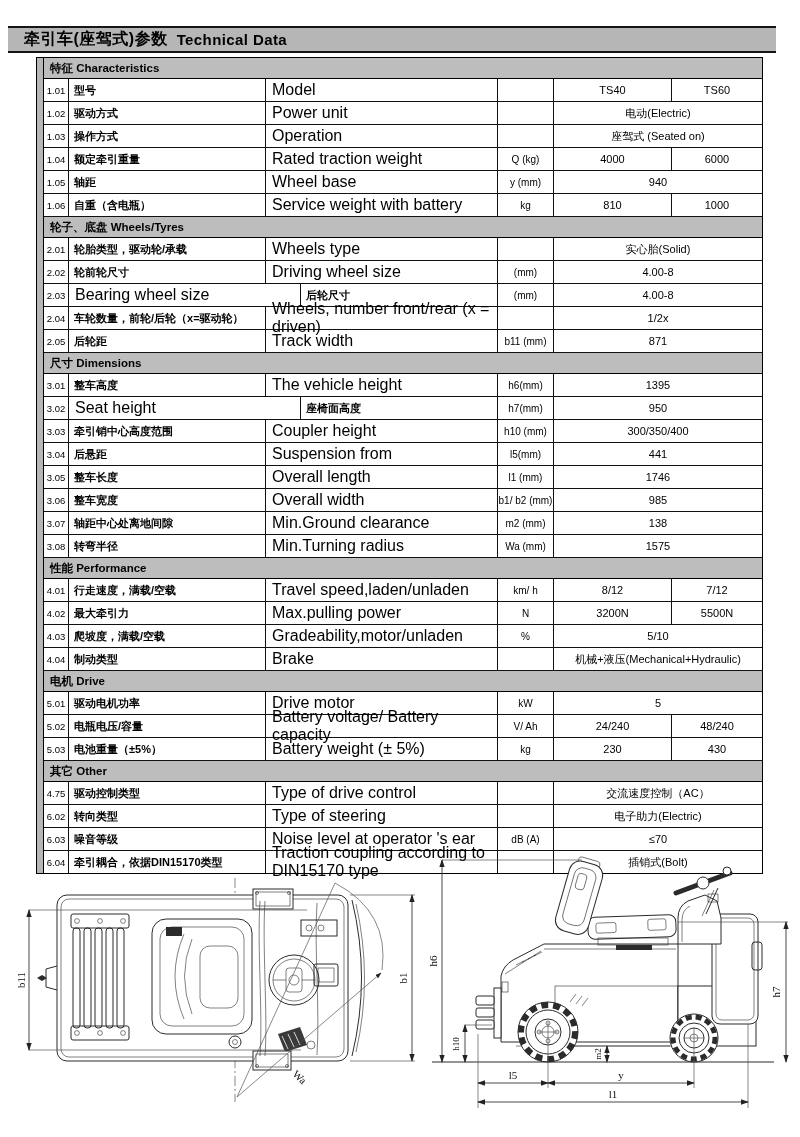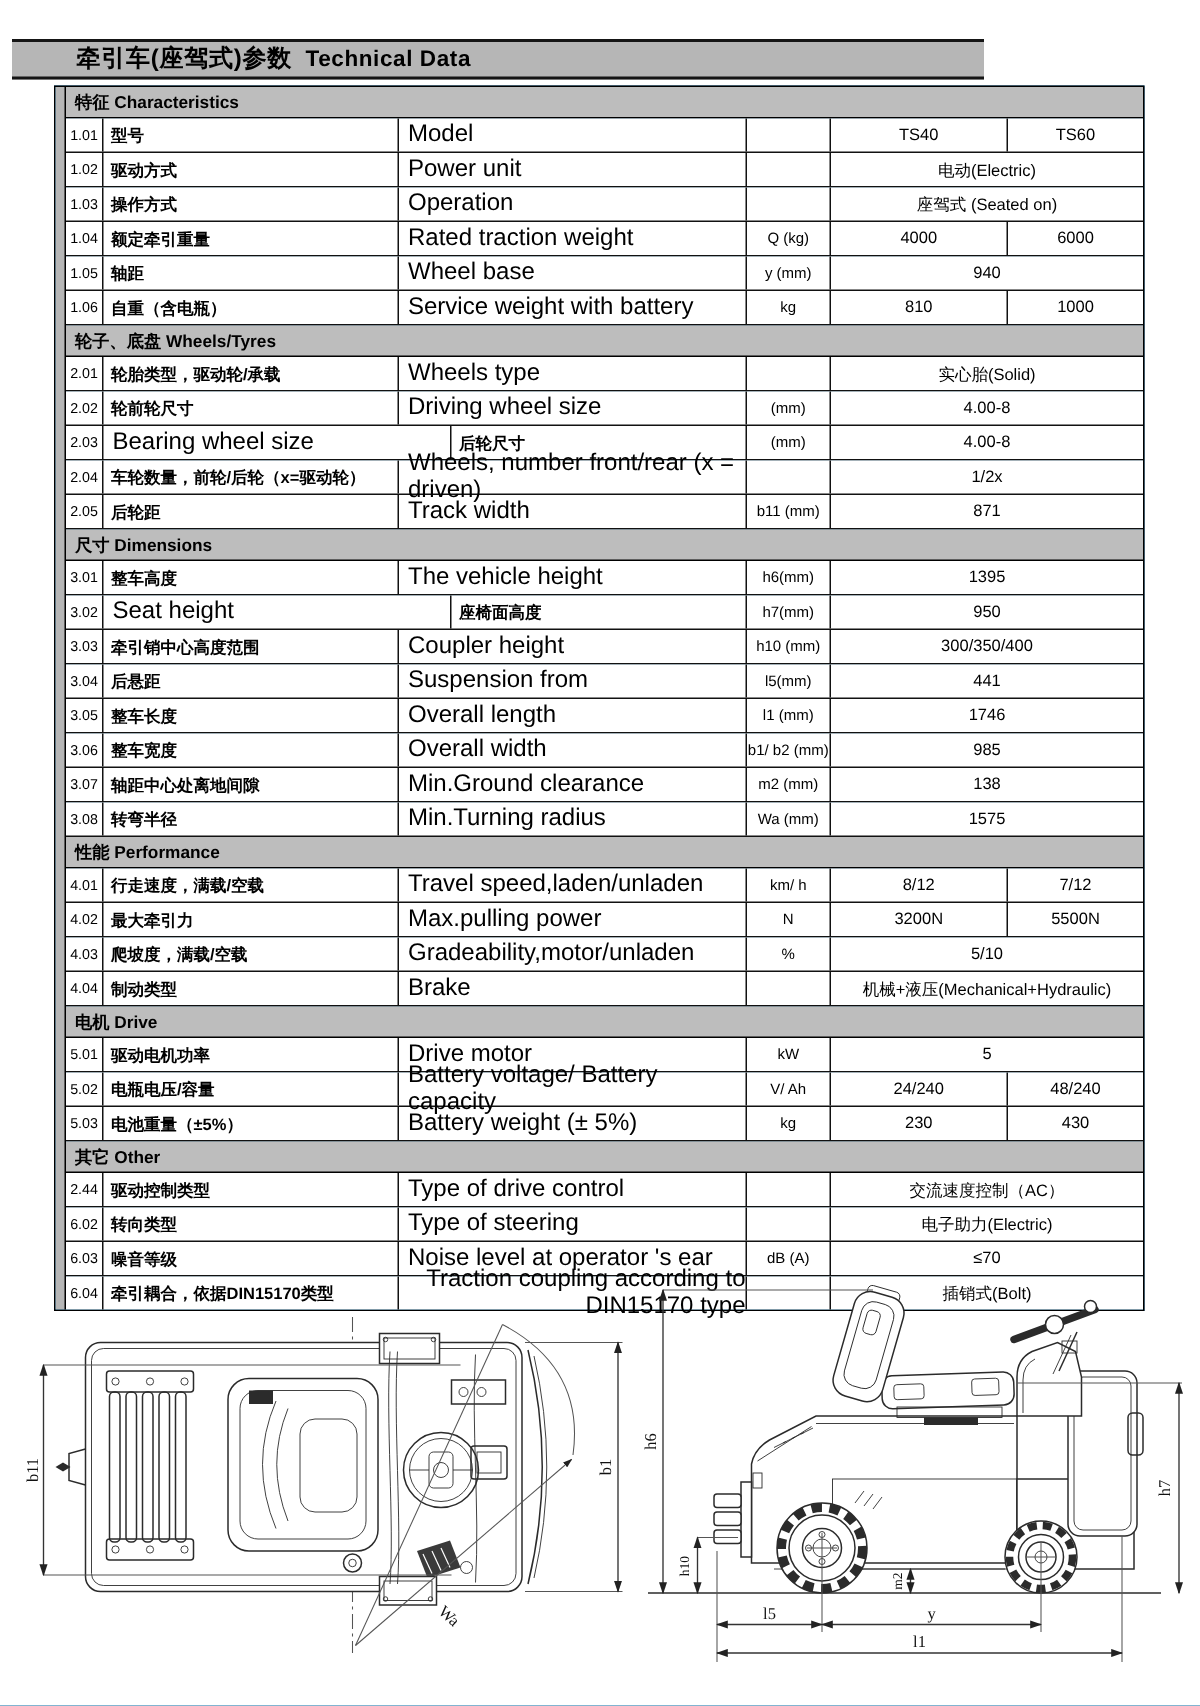--- a/index.html
+++ b/index.html
@@ -2,41 +2,41 @@
 <html><head>
 <meta charset="utf-8">
 <style>
   html,body{margin:0;padding:0;}
   body{
     width:800px;height:1137px;position:relative;background:#fff;
     font-family:"Liberation Sans",sans-serif;color:#000;overflow:hidden;
   }
   
   .title-bar{
-    position:absolute;left:8px;top:26px;width:648px;height:27px;
+    position:absolute;left:8px;top:26px;width:768px;height:27px;
     background:#b6b6b6;border-top:2px solid #151515;border-bottom:2px solid #151515;
-    display:flex;align-items:center;padding-left:43px;box-sizing:border-box;
+    display:flex;align-items:center;padding-left:16px;box-sizing:border-box;
   }
   .title-zh{font-weight:bold;font-size:16px;letter-spacing:0.5px;}
   .title-en{font-weight:bold;font-size:15px;margin-left:9px;letter-spacing:0.4px;}
   
   .table-wrap{
     position:absolute;left:36px;top:57px;width:727px;
-    border:1px solid #000;box-sizing:border-box;background:#0369a1;
+    border:1px solid #000;box-sizing:border-box;background:#4d7c0f;
   }
   .strip{position:absolute;left:0;top:0;bottom:0;width:6px;background:#b6b6b6;border-right:1px solid #000;}
   .sec-header{
     margin-left:7px;height:20px;background:#bdbdbd;border-bottom:1px solid #000;
     display:flex;align-items:center;padding-left:6px;font-weight:bold;font-size:11.5px;
   }
   .row{
     margin-left:7px;height:22px;display:flex;align-items:stretch;
     border-bottom:1px solid #111;font-size:11px;background:#fff;
   }
-  .row:last-child{border-bottom:none;text-align:right;}
+  .row:last-child{border-bottom:none;}
   .cell{display:flex;align-items:center;box-sizing:border-box;border-right:1px solid #111;}
   .c-no{width:25px;justify-content:center;font-size:9.5px;}
   .c-zh{width:197px;padding-left:5px;font-weight:bold;font-size:11px;}
   .c-en{width:232px;padding-left:6px;font-size:16px;}
   .c-unit{width:56px;justify-content:center;font-size:10px;}
   .c-v1{width:118px;justify-content:center;}
   .c-v2{flex:1;justify-content:center;border-right:none;}
   .c-vspan{flex:1;justify-content:center;border-right:none;}
   
   .drawing{position:absolute;}
@@ -250,21 +250,21 @@
       <div class="row">
         <div class="cell c-no">5.03</div>
         <div class="cell c-zh">电池重量（±5%）</div>
         <div class="cell c-en">Battery weight (± 5%)</div>
         <div class="cell c-unit">kg</div>
         <div class="cell c-v1">230</div>
         <div class="cell c-v2">430</div>
       </div>
       <div class="sec-header">其它 Other</div>
       <div class="row">
-        <div class="cell c-no">2.44</div>
+        <div class="cell c-no">4.75</div>
         <div class="cell c-zh">驱动控制类型</div>
         <div class="cell c-en">Type of drive control</div>
         <div class="cell c-unit"></div>
         <div class="cell c-vspan">交流速度控制（AC）</div>
       </div>
       <div class="row">
         <div class="cell c-no">6.02</div>
         <div class="cell c-zh">转向类型</div>
         <div class="cell c-en">Type of steering</div>
         <div class="cell c-unit"></div>

